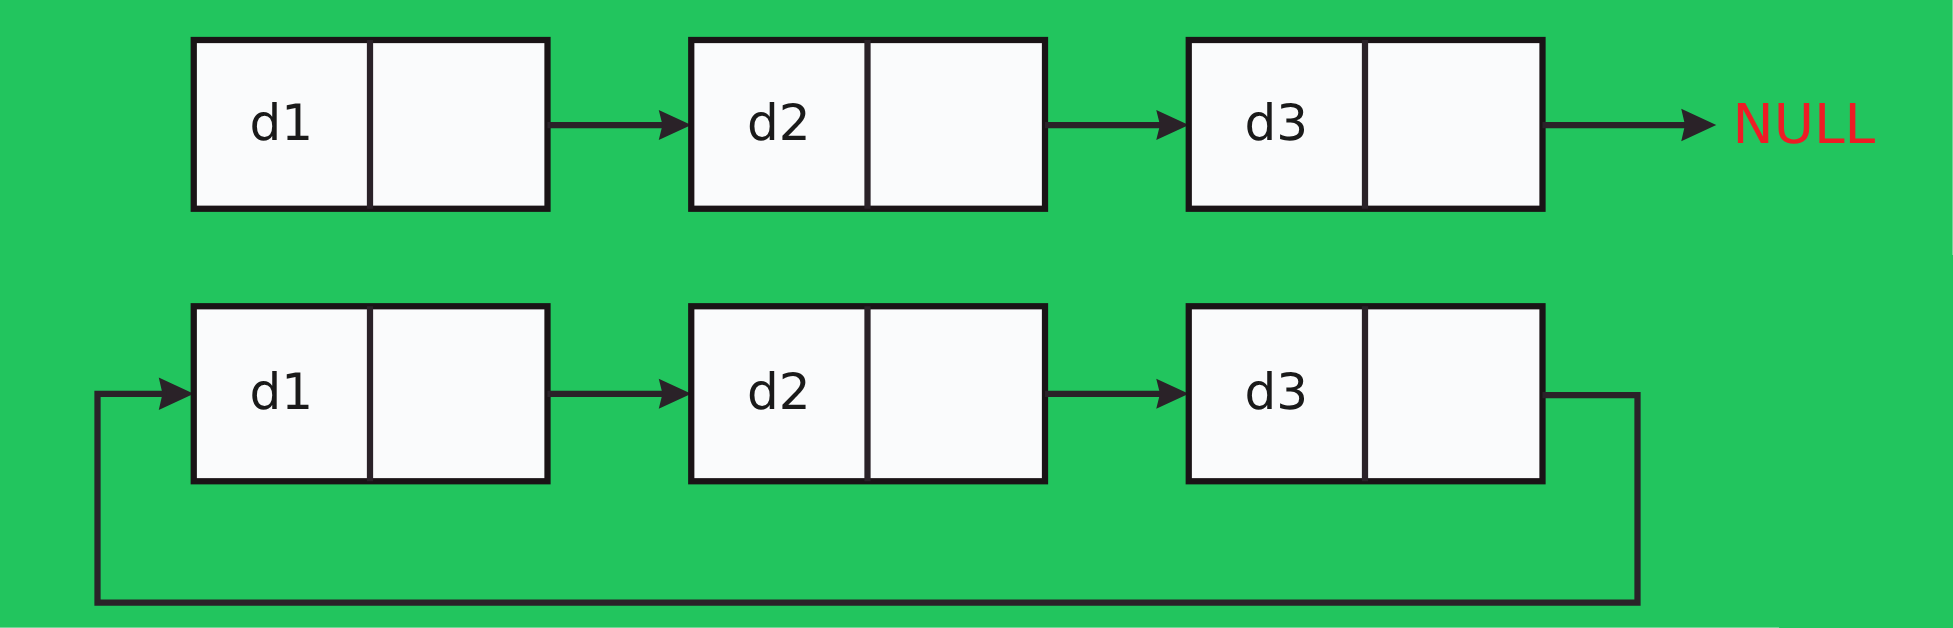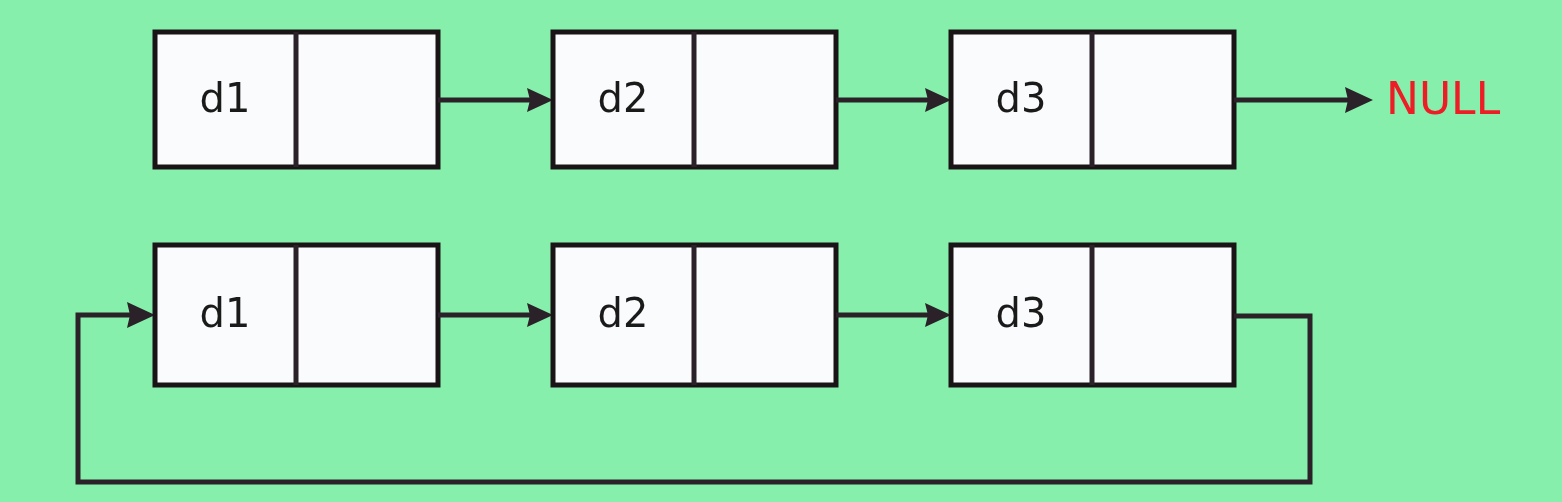--- a/index.html
+++ b/index.html
@@ -11,21 +11,21 @@
     width: 1562px;
     height: 502px;
     background: #f5f7fa;
     font-family: "Liberation Sans", sans-serif;
     overflow: hidden;
   }
   #diagram-root {
     position: relative;
     width: 1562px;
     height: 502px;
-    background: #86efac;
+    background: #22c55e;
     text-align: right;
   }
   #diagram-svg {
     position: absolute;
     left: 0;
     top: 0;
     width: 1562px;
     height: 502px;
     display: block;
   }

